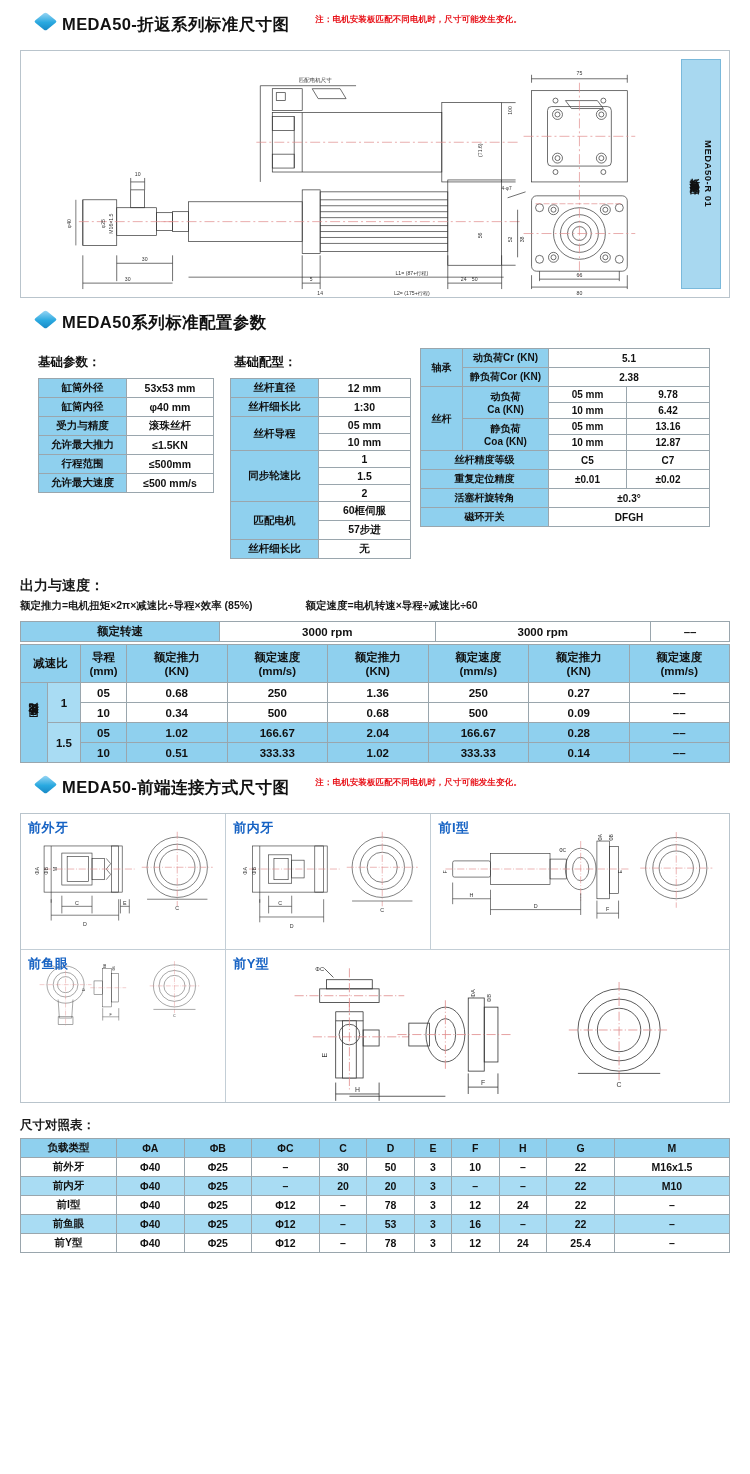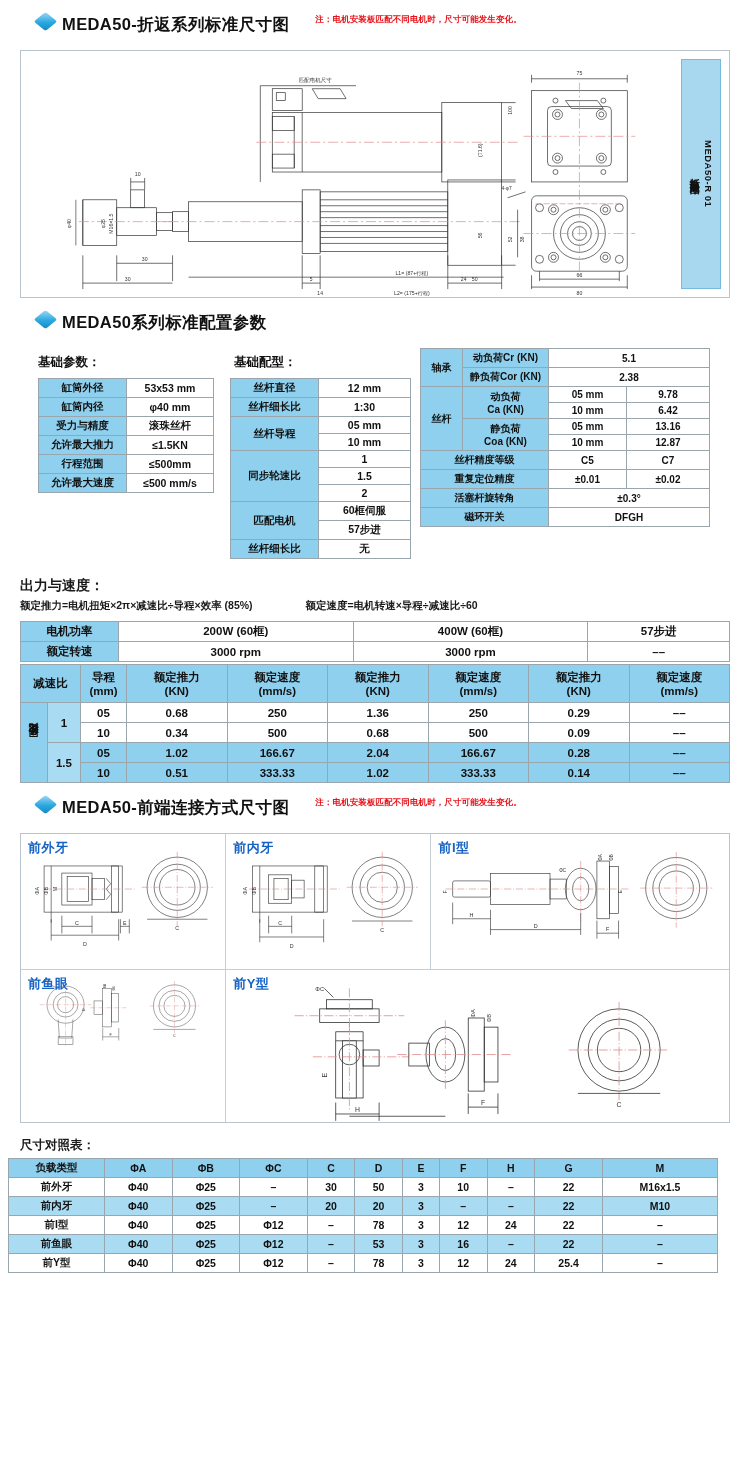--- a/index.html
+++ b/index.html
@@ -175,21 +175,21 @@
     top: 5px; left: 7px;
     font-size: 13px;
     font-weight: bold;
     color: #1763c4;
     z-index: 3;
     letter-spacing: .5px;
   }
 
   
   .dim-title { font-size: 12.5px; font-weight: bold; margin: 14px 0 4px 20px; }
-  .dim-wrap { padding: 0 8px; }
+  .dim-wrap { padding: 0 20px; }
   table.dim { width: 710px; }
   table.dim td { height: 18px; font-size: 10.5px; }
   table.dim td.hd { background: #8fd0ee; }
   table.dim tr.alt td { background: #a9dcf3; }
   table.dim td.name { width: 96px; }
 </style>
 </head>
 <body>
 
 <div class="page">
@@ -493,26 +493,20 @@
   <div class="os-title">出力与速度：</div>
   <div class="formulas">
     <div>额定推力=电机扭矩×2π×减速比÷导程×效率 (85%)</div>
     <div>额定速度=电机转速×导程÷减速比÷60</div>
   </div>
 
   <div class="perf-wrap">
     <table class="perf">
         <tbody>
       <tr>
-        <td class="hd" style="width:98px">电机功率</td>
-        <td class="val" colspan="2">200W (60框)</td>
-        <td class="val" colspan="2">400W (60框)</td>
-        <td class="val" colspan="2">57步进</td>
-          </tr>
-      <tr>
         <td class="hd">额定转速</td>
         <td class="val" colspan="2">3000 rpm</td>
         <td class="val" colspan="2">3000 rpm</td>
         <td class="val" colspan="2">––</td>
           </tr>
     </tbody>
       </table>
 
     <table class="perf" style="margin-top:2px">
         <tbody>
@@ -544,21 +538,21 @@
       <tr>
         <td class="vlabel" rowspan="4">
           <span class="vlabel-inner">同步轮速比</span>
             </td>
         <td class="hd2" rowspan="2" style="width:32px">1</td>
         <td class="val">05</td>
         <td class="val">0.68</td>
         <td class="val">250</td>
         <td class="val">1.36</td>
         <td class="val">250</td>
-        <td class="val">0.29</td>
+        <td class="val">0.27</td>
         <td class="val">––</td>
           </tr>
       <tr>
         <td class="val">10</td>
         <td class="val">0.34</td>
         <td class="val">500</td>
         <td class="val">0.68</td>
         <td class="val">500</td>
         <td class="val">0.09</td>
         <td class="val">––</td>

